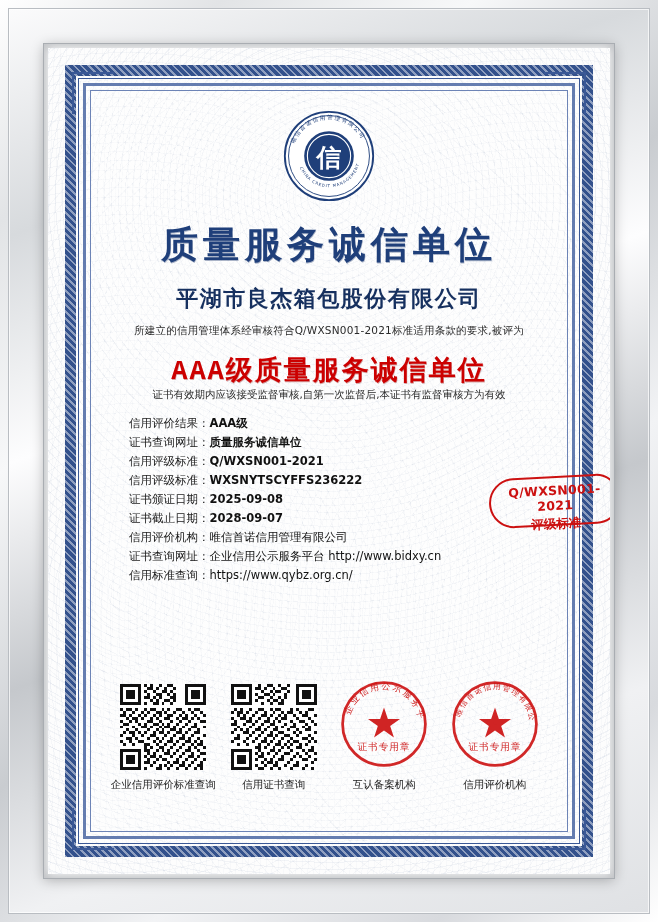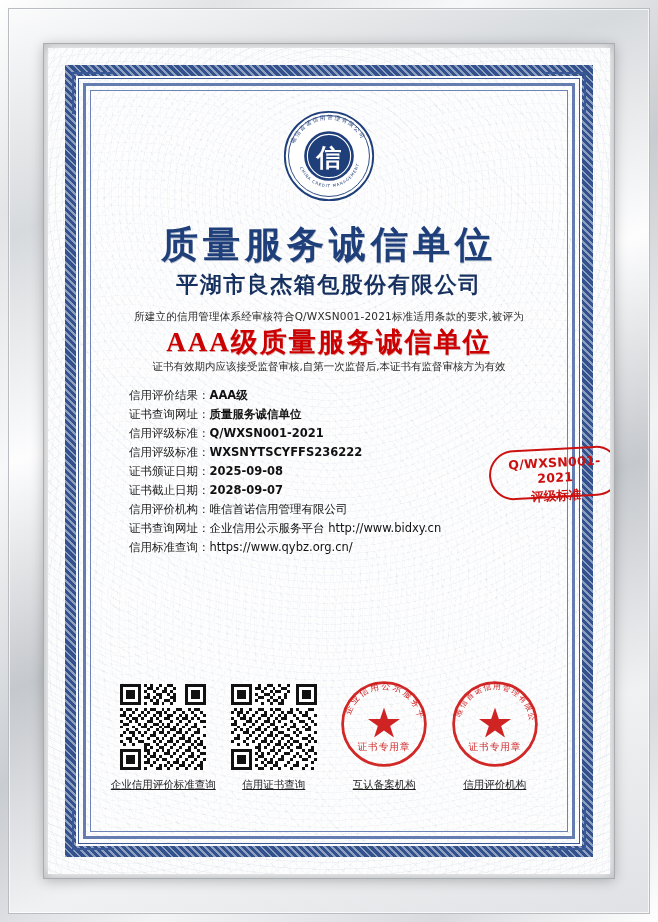--- a/index.html
+++ b/index.html
@@ -151,39 +151,41 @@
   .main-title {
     margin-top: 18px;
     font-size: 37px;
     letter-spacing: 5px;
     font-weight: bold;
     color: #1f3f7a;
     font-family: "DejaVu Serif", "Liberation Serif", serif;
     text-shadow: 0.5px 0.5px 0 rgba(20,45,100,0.35);
   }
   .company {
+    margin-top: 14px;
     font-size: 22px;
     font-weight: bold;
     letter-spacing: 1.5px;
     color: #16305f;
     font-family: "DejaVu Serif", "Liberation Serif", serif;
   }
   .statement {
     margin-top: 10px;
     font-size: 10.5px;
     color: #2a2a2a;
     letter-spacing: 0.2px;
     font-family: "DejaVu Sans", "Liberation Sans", sans-serif;
   }
   .grade-title {
+    margin-top: 14px;
     font-size: 27px;
     font-weight: bold;
     letter-spacing: 2px;
     color: #cc0000;
-    font-family: Liberation Serif, serif;
+    font-family: Liberation Mono, monospace;
     text-shadow: 0.5px 0.5px 0 rgba(140,0,0,0.35);
   }
   .note {
     margin-top: 0;
     font-size: 10.5px;
     color: #2a2a2a;
     font-family: "DejaVu Sans", "Liberation Sans", sans-serif;
   }
 
   
@@ -249,21 +251,20 @@
     width: 92px;
     height: 92px;
     margin: 0 auto;
     position: relative;
   }
   .bottom-caption {
     margin-top: 8px;
     font-size: 10.5px;
     color: #1b1b1b;
     font-family: "DejaVu Sans", "Liberation Sans", sans-serif;
-    text-decoration: underline;
   }
 </style>
 </head>
 <body>
 
 <div class="certificate">
   <div class="frame-bevel"></div>
   <div class="frame-inner-shadow"></div>
 
   <div class="paper">

